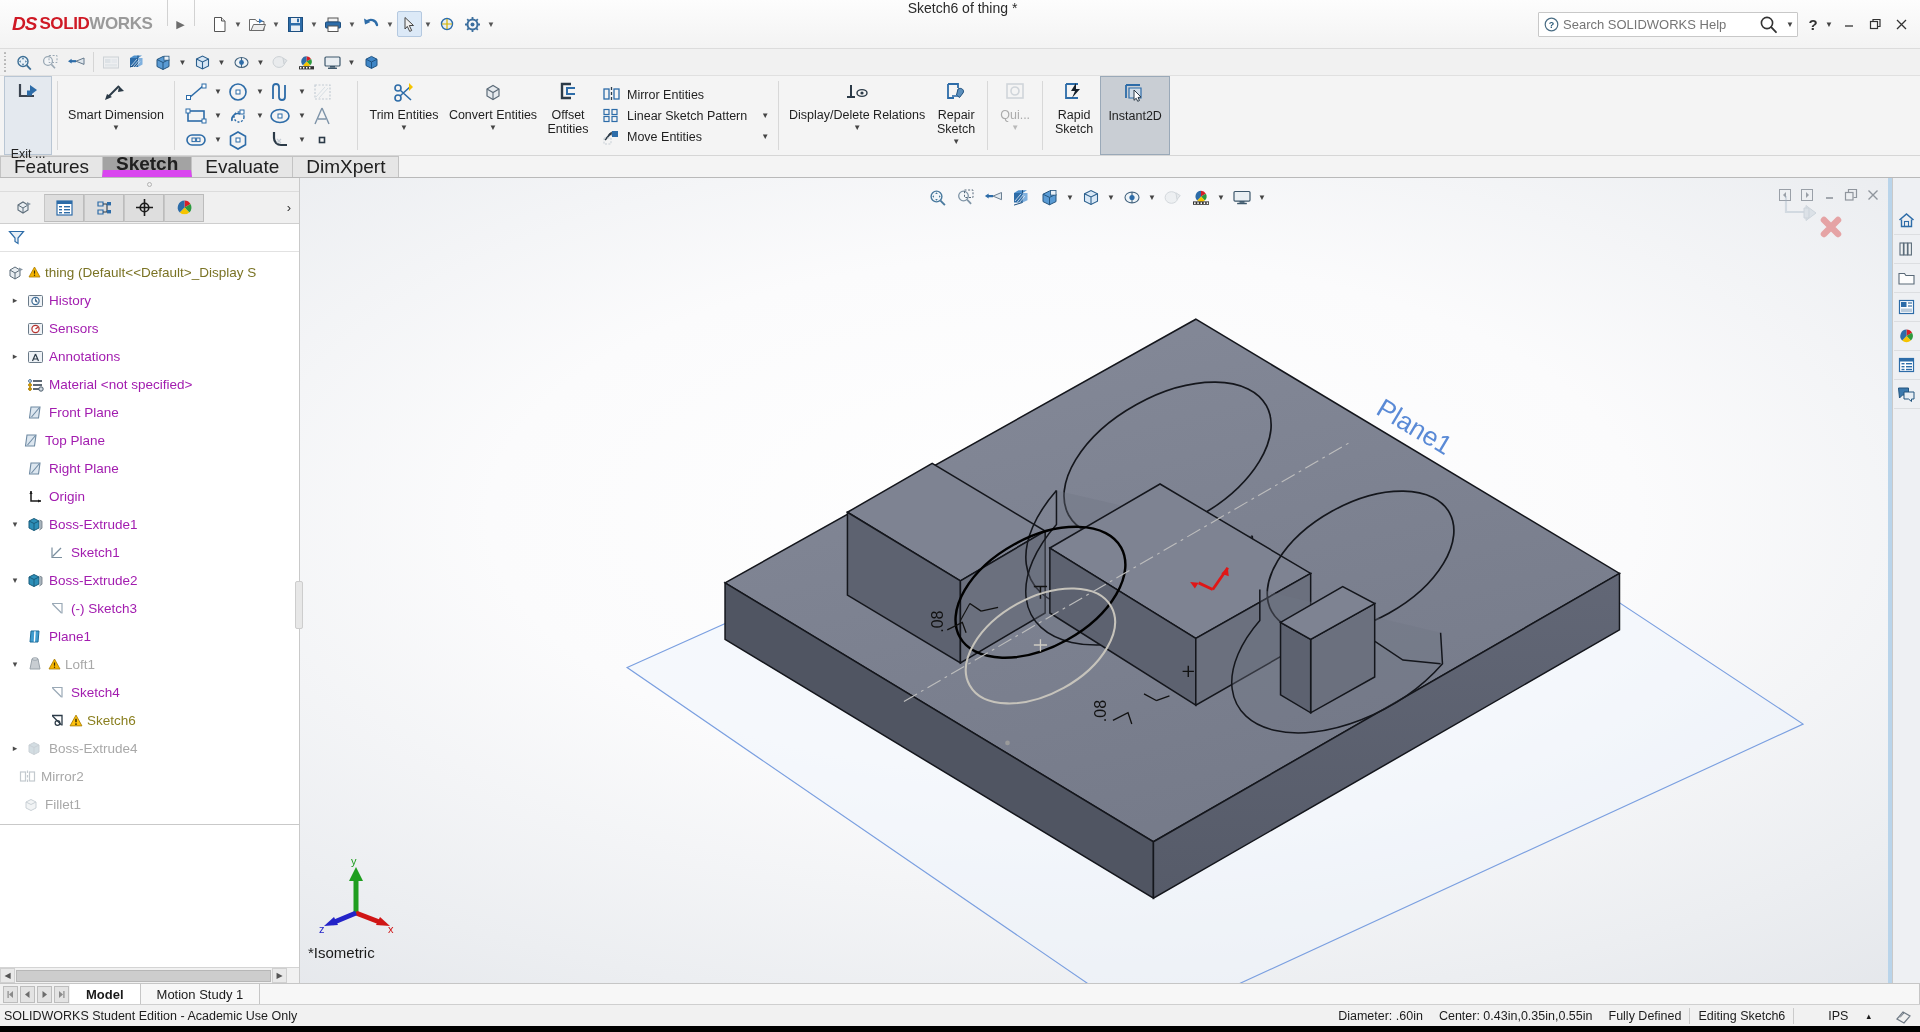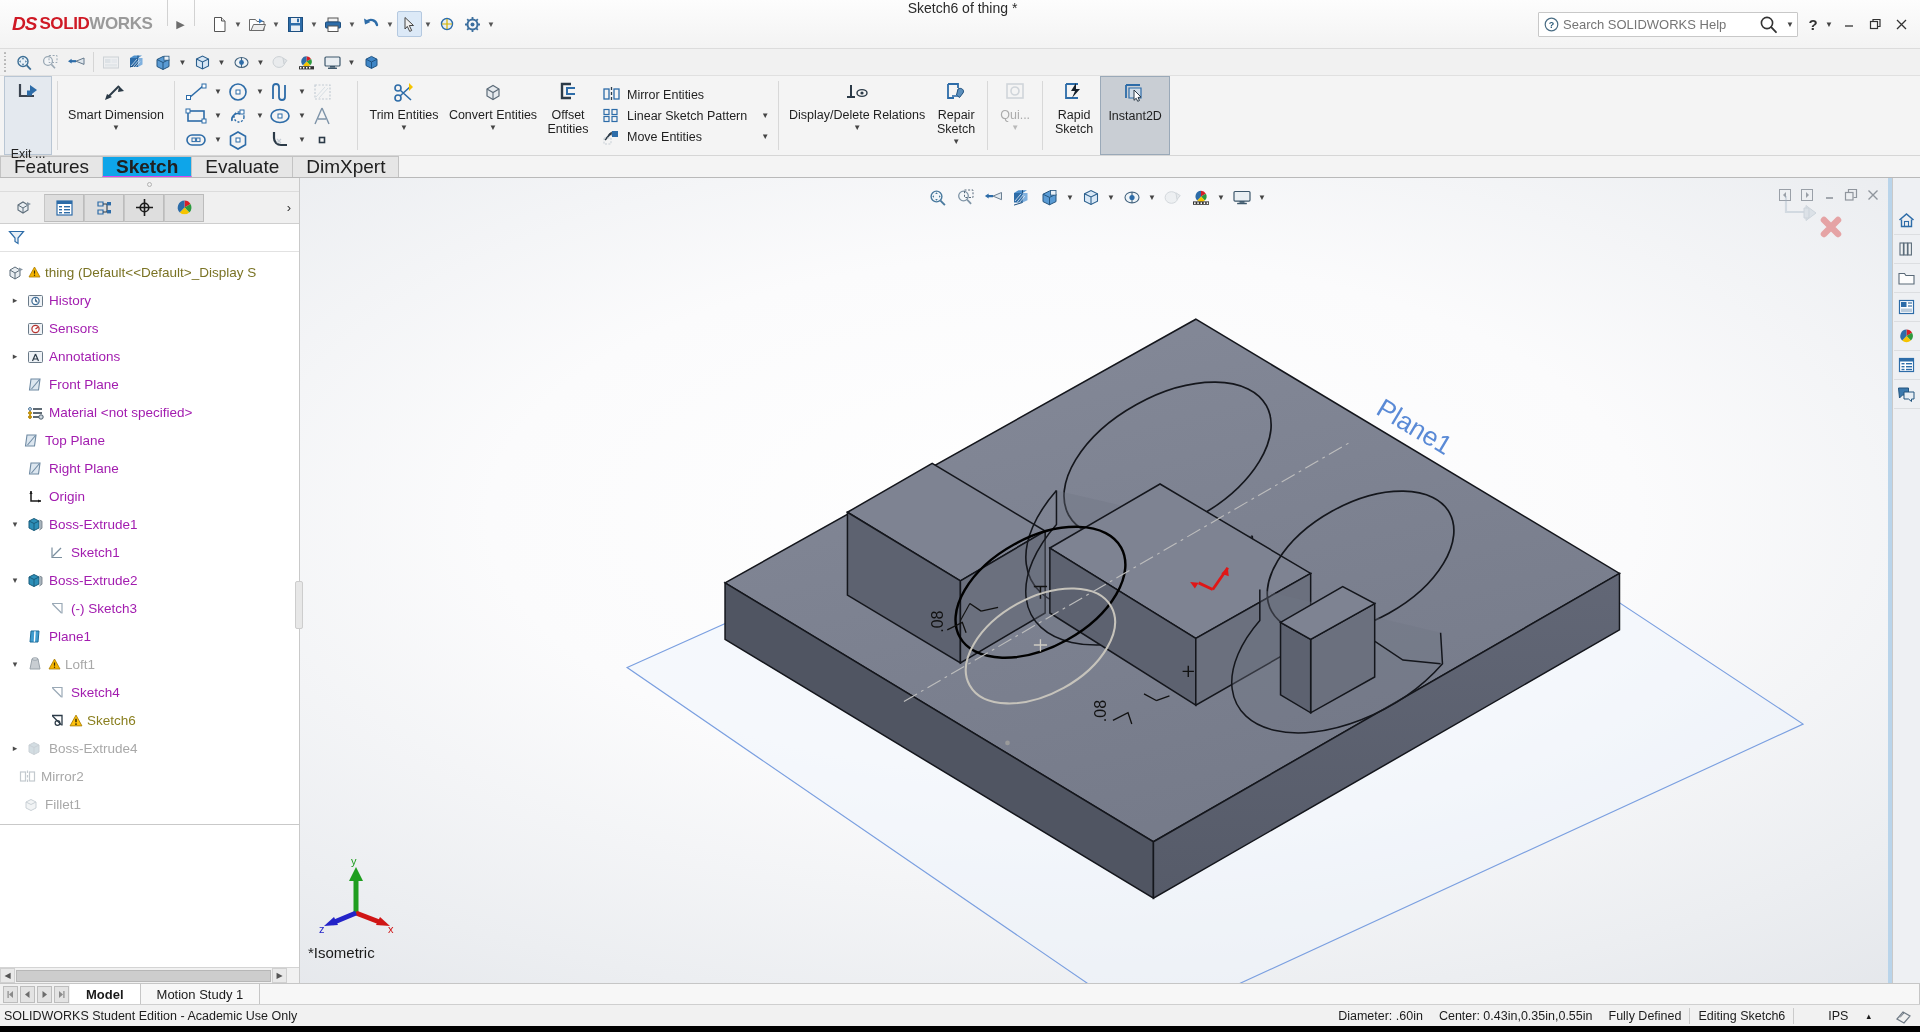--- a/index.html
+++ b/index.html
@@ -98,21 +98,21 @@
   .scell .ic { width:30px; height:24px; display:flex; align-items:center; justify-content:center;}
   .scell .dd { width:12px; font-size:8px; color:#444; text-align:center;}
 
   
   .tabbar { height:22px; min-height:22px; display:flex; align-items:flex-end; background:#f4f4f4; border-bottom:1px solid #b9b9b9;}
   .tab {
     height:21px; padding:0 13px; display:flex; align-items:center; font-size:19px;
     border:1px solid #c3c3c3; border-bottom:none; background:#e6e6e6; color:#202020;
     margin-right:-1px;
   }
-  .tab.sel { background:#0ea5e9; font-weight:bold; border-bottom:1px solid #d946ef; position:relative; z-index:2;}
+  .tab.sel { background:#a3a3a3; font-weight:bold; border-bottom:7px solid #d946ef; position:relative; z-index:2;}
 
   
   .body { flex:1; display:flex; min-height:0; position:relative;}
 
   
   .leftpanel { width:300px; min-width:300px; display:flex; flex-direction:column; background:#ffffff; border-right:1px solid #c9c9c9; position:relative;}
   .fm-handle { height:14px; background:#f0f0f0; border-bottom:1px solid #dcdcdc; display:flex; align-items:center; justify-content:center;}
   .fm-handle i { width:5px; height:5px; border:1px solid #b2b2b2; border-radius:50%;}
   .fm-tabs { height:32px; display:flex; align-items:center; background:#f0f0f0; border-bottom:1px solid #cfcfcf; padding-left:4px;}
   .fmtab { width:40px; height:28px; display:flex; align-items:center; justify-content:center; border:1px solid transparent;}
@@ -805,40 +805,40 @@
                 <rect x="2.5" y="3.5" width="14" height="11" rx="1" fill="#eef2f6" stroke="#6a7a88"></rect>
                 <path d="M9.5 6L6.5 13M9.5 6l3 7M7.6 11h3.8" fill="none" stroke="#2b3a47" stroke-width="1.2"></path>
               </svg>
           </span>
           <span class="lbl">Annotations</span>
         </div>
 
         <div class="tnode" style="padding-left:24px">
           <span class="ic">
             <svg width="19" height="17" viewBox="0 0 19 17">
-                <path d="M5 3h9l-1.5 11h-9z" fill="#dde7f0" stroke="#6e89a2" stroke-width="1.1"></path>
-                <path d="M5.5 13L13.5 3.5" stroke="#6e89a2" stroke-width="1.1"></path>
-              </svg>
-          </span>
-          <span class="lbl">Front Plane</span>
-        </div>
-
-        <div class="tnode" style="padding-left:24px">
-          <span class="ic">
-            <svg width="19" height="17" viewBox="0 0 19 17">
                 <g>
                   <circle cx="4" cy="5" r="1.4" fill="#fff" stroke="#3d6b94"></circle>
                   <circle cx="4" cy="9" r="1.4" fill="#f5b400" stroke="#a87b00"></circle>
                   <circle cx="4" cy="13" r="1.4" fill="#e0a400" stroke="#a87b00"></circle>
                   <path d="M7 5h9M7 9h9M7 13h6" stroke="#2b3a47" stroke-width="1.3"></path>
                   <circle cx="15" cy="13" r="2.2" fill="#cfd8e0" stroke="#4a5b6a"></circle>
                 </g>
               </svg>
           </span>
           <span class="lbl">Material &lt;not specified&gt;</span>
+        </div>
+
+        <div class="tnode" style="padding-left:24px">
+          <span class="ic">
+            <svg width="19" height="17" viewBox="0 0 19 17">
+                <path d="M5 3h9l-1.5 11h-9z" fill="#dde7f0" stroke="#6e89a2" stroke-width="1.1"></path>
+                <path d="M5.5 13L13.5 3.5" stroke="#6e89a2" stroke-width="1.1"></path>
+              </svg>
+          </span>
+          <span class="lbl">Front Plane</span>
         </div>
 
         <div class="tnode" style="padding-left:20px">
           <span class="ic">
             <svg width="19" height="17" viewBox="0 0 19 17">
                 <path d="M5 3h9l-1.5 11h-9z" fill="#dde7f0" stroke="#6e89a2" stroke-width="1.1"></path>
                 <path d="M5.5 13L13.5 3.5" stroke="#6e89a2" stroke-width="1.1"></path>
               </svg>
           </span>
           <span class="lbl">Top Plane</span>

